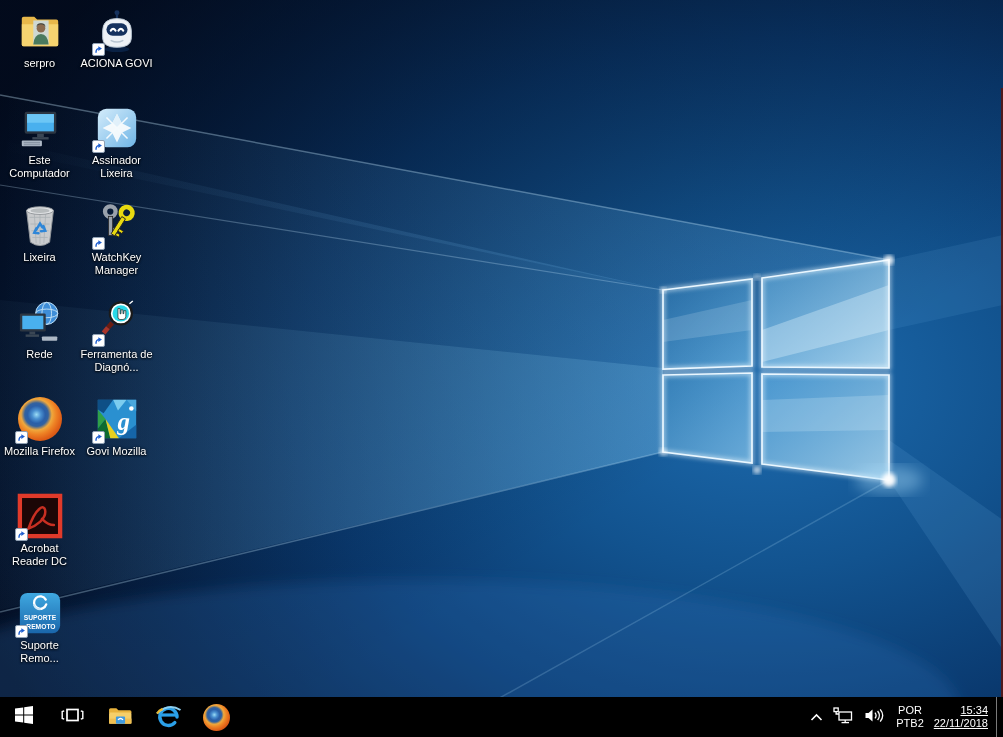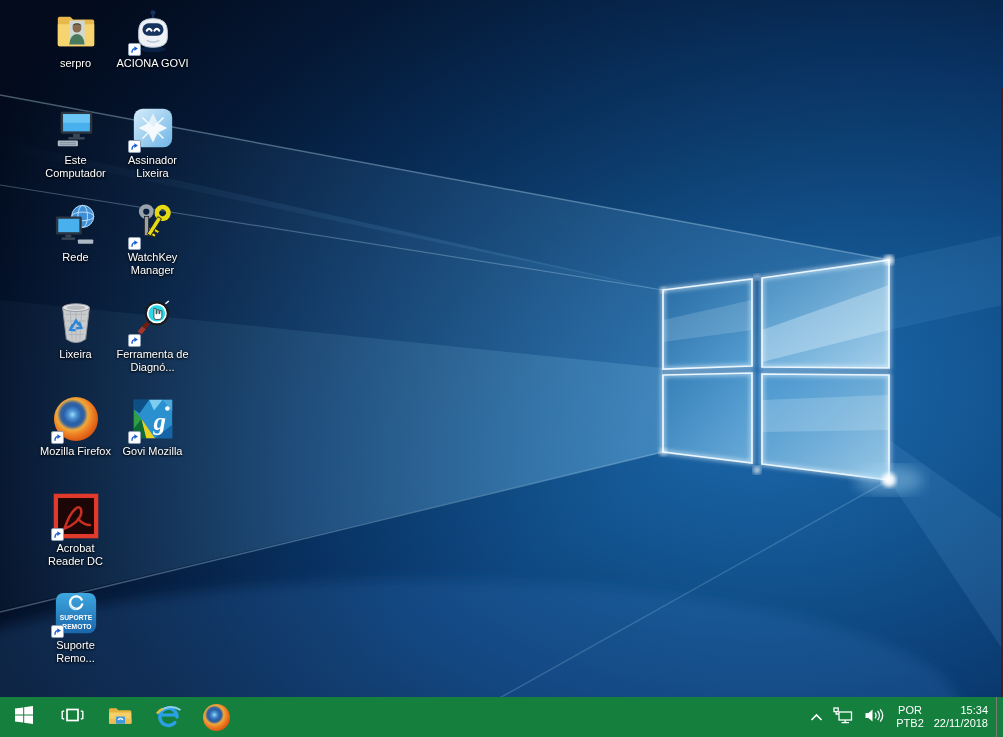--- a/index.html
+++ b/index.html
@@ -4,39 +4,39 @@
 <style>
   html,body{margin:0;padding:0;}
   body{width:1003px;height:737px;position:relative;overflow:hidden;
        font-family:"Liberation Sans",sans-serif;background:#04132b;}
   
   .wallpaper{position:absolute;inset:0;z-index:0;}
   
   .desktop-grid{position:absolute;top:5px;left:1px;z-index:2;
     display:grid;grid-auto-flow:column;
     grid-template-rows:repeat(7,97px);grid-template-columns:77px 77px;}
-  .dicon{width:77px;display:flex;flex-direction:column;align-items:center;padding-top:2px;cursor:default;margin-left:36px;}
+  .dicon{width:77px;display:flex;flex-direction:column;align-items:center;padding-top:2px;cursor:default;}
   .dicon .art{width:48px;height:48px;position:relative;display:flex;align-items:center;justify-content:center;}
   .dicon .lbl{margin-top:2px;font-size:11px;line-height:13px;color:#fff;text-align:center;max-width:77px;
     text-shadow:0 1px 2px rgba(0,0,0,.95),0 0 3px rgba(0,0,0,.8);word-wrap:break-word;}
   .badge{position:absolute;left:-1px;bottom:-1px;width:13px;height:13px;background:#fff;
     border:1px solid #8fa0b4;border-radius:2px;display:flex;align-items:center;justify-content:center;box-sizing:border-box;}
   .ff-ball{width:44px;height:44px;border-radius:50%;
     background:radial-gradient(circle at 42% 40%, #9adcf5 0%, #4a90d0 12%, #2a5fa8 24%, #33629f 32%,
       #f0a83c 42%, #ee8224 54%, #e06018 68%, #c44a10 84%, #a03a0c 100%);}
   .ff-ball.small{width:27px;height:27px;}
   
-  .taskbar{position:absolute;left:0;bottom:0;width:1003px;height:40px;background:#15803d;z-index:5;
+  .taskbar{position:absolute;left:0;bottom:0;width:1003px;height:40px;background:#000000;z-index:5;
     display:flex;align-items:stretch;}
   .tbtn{width:48px;display:flex;align-items:center;justify-content:center;cursor:default;}
   .tray{margin-left:auto;display:flex;align-items:center;color:#fff;}
   .tray-ic{display:flex;align-items:center;justify-content:center;padding:0 5px;height:100%;}
   .tray-text{font-size:11px;line-height:13px;}
   .lang{text-align:center;padding:0 6px;}
-  .clock{text-align:right;padding:0 8px 0 4px;}
+  .clock{text-align:right;padding:0 8px 0 4px;text-decoration:underline;}
   .sd-sep{width:1px;background:#7a7a7a;height:40px;}
   .sd-strip{width:6px;height:40px;}
   
   .edge-line{position:absolute;right:0;top:88px;height:609px;width:2px;background:#5c140e;opacity:.85;z-index:3;}
 </style>
 </head>
 <body>
 
 <div class="wallpaper">
 <svg width="1003" height="737" viewBox="0 0 1003 737">
@@ -166,59 +166,59 @@
         <rect x="7" y="38.5" width="17" height="1.5" fill="#8995a4"></rect>
         <rect x="7" y="40.8" width="17" height="1.2" fill="#8995a4"></rect>
       </svg>
     </div>
     <div class="lbl">Este Computador</div>
   </div>
 
   <div class="dicon">
     <div class="art">
       <svg width="46" height="46" viewBox="0 0 48 48">
-        <circle cx="31" cy="15" r="11.5" fill="#3f8ed8"></circle>
-        <g stroke="#bfe0f5" stroke-width="1" fill="none">
-          <ellipse cx="31" cy="15" rx="11.5" ry="4.5"></ellipse>
-          <ellipse cx="31" cy="15" rx="5" ry="11.5"></ellipse>
-          <circle cx="31" cy="15" r="11.5"></circle>
-        </g>
-        <rect x="3" y="15" width="27" height="19" rx="1.5" fill="#2c3642"></rect>
-        <rect x="5.5" y="17.5" width="22" height="14" fill="#49b0ee"></rect>
-        <rect x="13" y="34" width="6" height="3" fill="#3a4654"></rect>
-        <rect x="9" y="37" width="14" height="2.5" fill="#3a4654"></rect>
-        <rect x="26" y="39" width="16" height="4.5" rx="1" fill="#aeb9c6"></rect>
-      </svg>
-    </div>
-    <div class="lbl">Rede</div>
-  </div>
-
-  <div class="dicon">
-    <div class="art">
-      <svg width="46" height="46" viewBox="0 0 48 48">
         <path d="M10 9 L14 42 q5 3.5 10 3.5 q5 0 10-3.5 L38 9" fill="#c9cbcd" stroke="#93989c" stroke-width="1"></path>
         <g stroke="#aab0b4" stroke-width="0.8">
           <line x1="13" y1="16" x2="35" y2="16"></line>
             <line x1="14" y1="23" x2="34" y2="23"></line>
           <line x1="15" y1="30" x2="33" y2="30"></line>
             <line x1="16" y1="37" x2="32" y2="37"></line>
           <line x1="18" y1="11" x2="20" y2="43"></line>
             <line x1="24" y1="11" x2="24" y2="44"></line>
           <line x1="30" y1="11" x2="28" y2="43"></line>
         </g>
         <ellipse cx="24" cy="9" rx="14" ry="4" fill="#e2e4e6" stroke="#93989c"></ellipse>
         <ellipse cx="24" cy="9" rx="10" ry="2.5" fill="#b8bcbe"></ellipse>
         <g stroke="#2e86d8" stroke-width="2.6" fill="none" stroke-linecap="round">
           <path d="M20 29 l4-6.5 2.5 4"></path>
           <path d="M27.5 25 l2 5 -4.5 0.5"></path>
           <path d="M22.5 32.5 l-4.5-0.5 2.2-4.6"></path>
         </g>
       </svg>
     </div>
     <div class="lbl">Lixeira</div>
+  </div>
+
+  <div class="dicon">
+    <div class="art">
+      <svg width="46" height="46" viewBox="0 0 48 48">
+        <circle cx="31" cy="15" r="11.5" fill="#3f8ed8"></circle>
+        <g stroke="#bfe0f5" stroke-width="1" fill="none">
+          <ellipse cx="31" cy="15" rx="11.5" ry="4.5"></ellipse>
+          <ellipse cx="31" cy="15" rx="5" ry="11.5"></ellipse>
+          <circle cx="31" cy="15" r="11.5"></circle>
+        </g>
+        <rect x="3" y="15" width="27" height="19" rx="1.5" fill="#2c3642"></rect>
+        <rect x="5.5" y="17.5" width="22" height="14" fill="#49b0ee"></rect>
+        <rect x="13" y="34" width="6" height="3" fill="#3a4654"></rect>
+        <rect x="9" y="37" width="14" height="2.5" fill="#3a4654"></rect>
+        <rect x="26" y="39" width="16" height="4.5" rx="1" fill="#aeb9c6"></rect>
+      </svg>
+    </div>
+    <div class="lbl">Rede</div>
   </div>
 
   <div class="dicon">
     <div class="art">
       <div class="ff-ball"></div>
       <span class="badge">
         <svg width="9" height="9" viewBox="0 0 10 10">
             <path d="M2.2 8.5 Q2.2 4 5.5 4" stroke="#1e5fd0" stroke-width="1.6" fill="none"></path>
             <polygon points="4.8,1.4 8.8,4 4.8,6.6" fill="#1e5fd0"></polygon>
           </svg>

